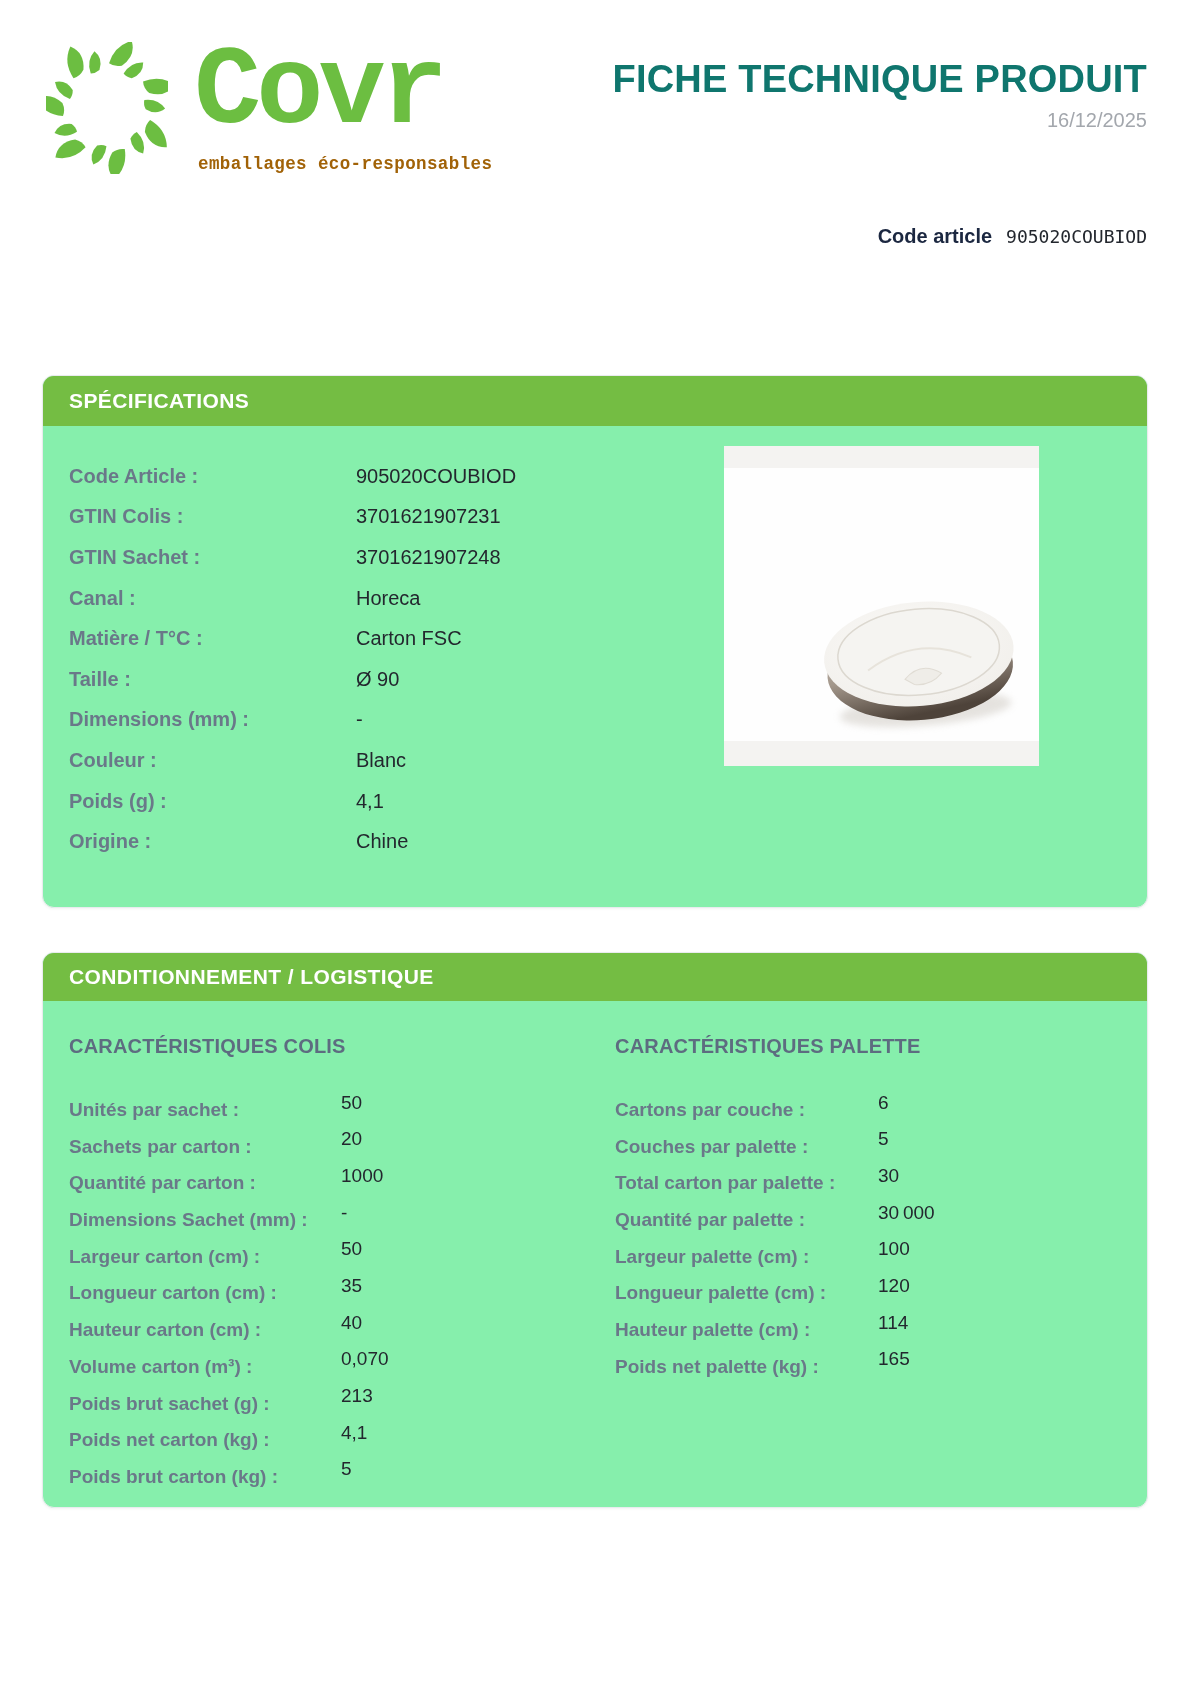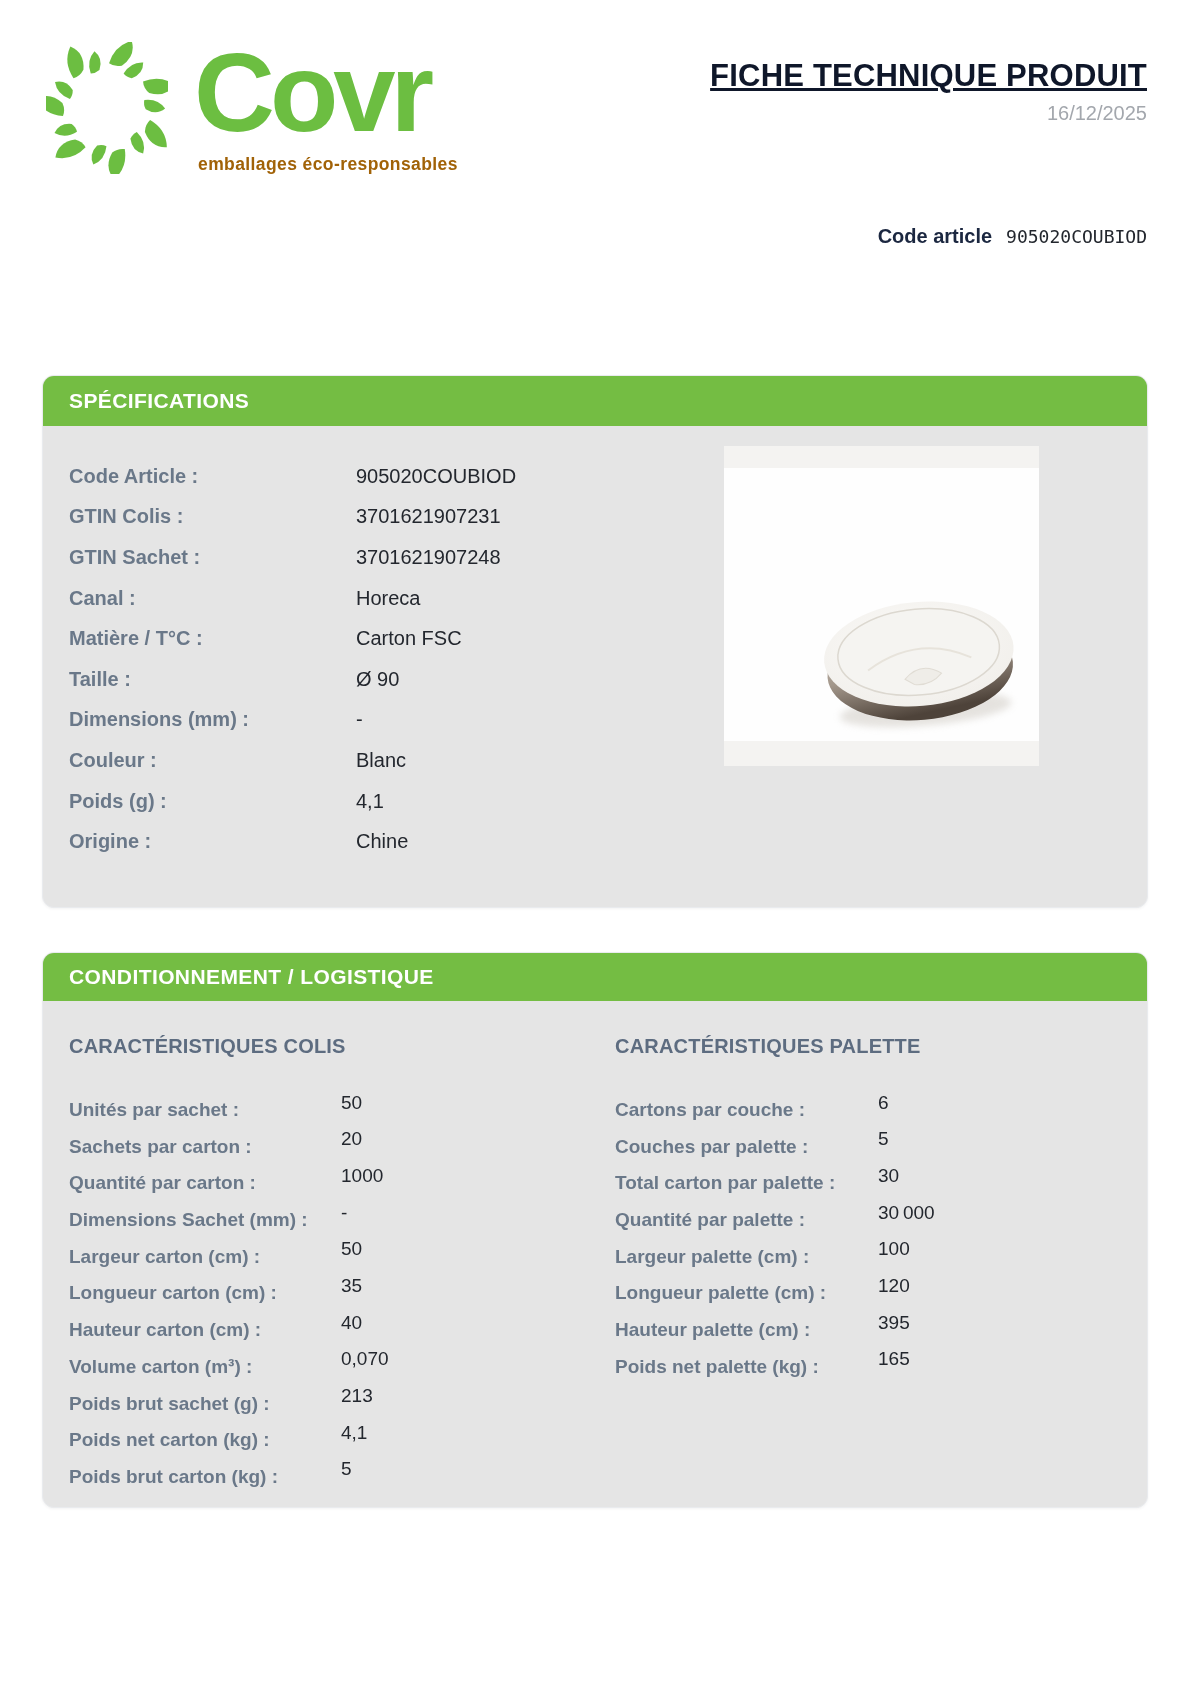--- a/index.html
+++ b/index.html
@@ -3,39 +3,39 @@
 <meta charset="utf-8">
 <style>
   * { margin:0; padding:0; box-sizing:border-box; }
   html,body { background:#ffffff; }
   body { font-family:"Liberation Sans","DejaVu Sans",sans-serif; color:#23272e; }
   .page { position:relative; width:1191px; height:1683px; margin:0 auto; background:#ffffff; overflow:hidden; }
 
   
   .logo { position:absolute; left:46px; top:42px; display:flex; align-items:flex-start; gap:26px; }
   .logo-icon { width:122px; height:132px; }
-  .logo-text { display:flex; flex-direction:column; }
+  .logo-text { display:flex; flex-direction:column;font-family:Liberation Mono, monospace; }
   .logo-word { font-size:112px; line-height:102px; font-weight:bold; color:#6cbe41; letter-spacing:-5px; }
   .logo-tag  { font-size:17.5px; font-weight:600; color:#a16207; letter-spacing:0.4px; margin-top:10px; margin-left:4px; }
 
   
   .header-right { position:absolute; right:44px; top:58px; text-align:right; }
-  .doc-title { font-size:31px; font-weight:bold; color:#0f172a; letter-spacing:0.2px;text-decoration:underline; }
+  .doc-title { font-size:38px; font-weight:bold; color:#0f766e; letter-spacing:0.2px; }
   .doc-date  { font-size:20px; color:#a3a7ad; margin-top:8px; }
 
   .code-line { position:absolute; right:44px; top:213px; display:flex; align-items:baseline; gap:14px; }
   .code-label { font-size:20px; font-weight:bold; color:#1b2740;margin-top:12px; }
   .code-value { font-family:"DejaVu Sans Mono","Liberation Mono",monospace; font-size:18px; color:#23272e; }
 
   
   .product-title { position:absolute; left:0; right:0; top:292px; text-align:center;
                    font-size:28px; font-weight:bold; color:#17233b; }
 
   
-  .card { position:absolute; left:42px; right:43px; background:#e5e5e5;
+  .card { position:absolute; left:42px; right:43px; background:#86efac;
           border:1px solid #e9ebee; border-radius:12px; overflow:hidden;
           box-shadow:0 1px 3px rgba(0,0,0,0.05); }
   .card-header { height:50px; line-height:50px; background:#74bd43; color:#ffffff;
                  font-size:21px; font-weight:bold; letter-spacing:0.4px; padding-left:26px; }
   .card-spec { top:375px; height:533px; }
   .card-logi { top:952px; height:556px; }
   .card-logi .card-header { height:48px; line-height:48px; }
 
   
   .spec-body { position:relative; padding:30px 0 0 26px; }
@@ -265,21 +265,21 @@
         <div class="lrow">
             <span class="llabel">Largeur palette (cm) :</span>
             <span class="lval">100</span>
           </div>
         <div class="lrow">
             <span class="llabel">Longueur palette (cm) :</span>
             <span class="lval">120</span>
           </div>
         <div class="lrow">
             <span class="llabel">Hauteur palette (cm) :</span>
-            <span class="lval">395</span>
+            <span class="lval">114</span>
           </div>
         <div class="lrow">
             <span class="llabel">Poids net palette (kg) :</span>
             <span class="lval">165</span>
           </div>
       </div>
 
     </div>
   </section>
 

